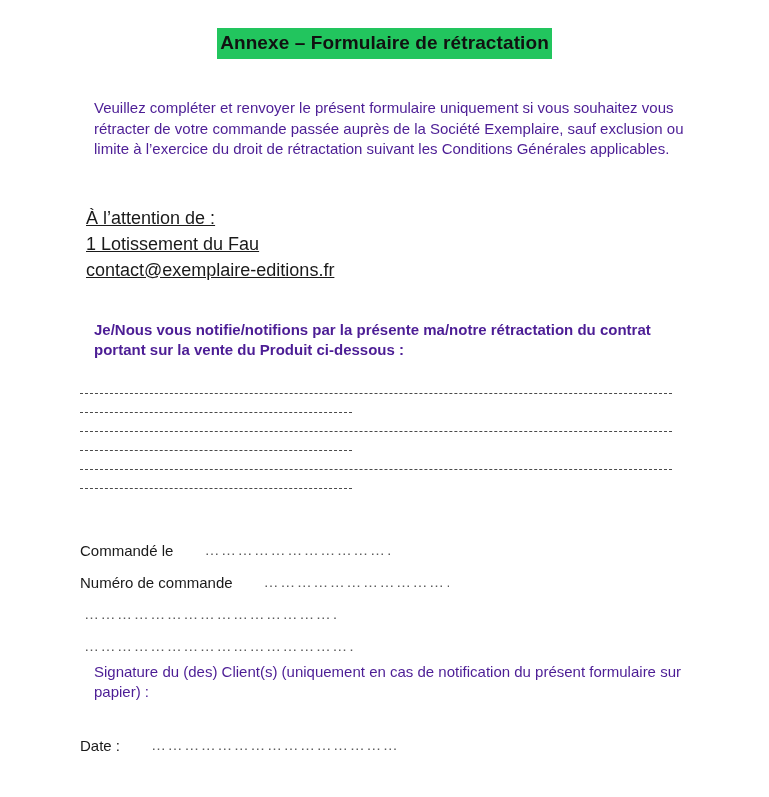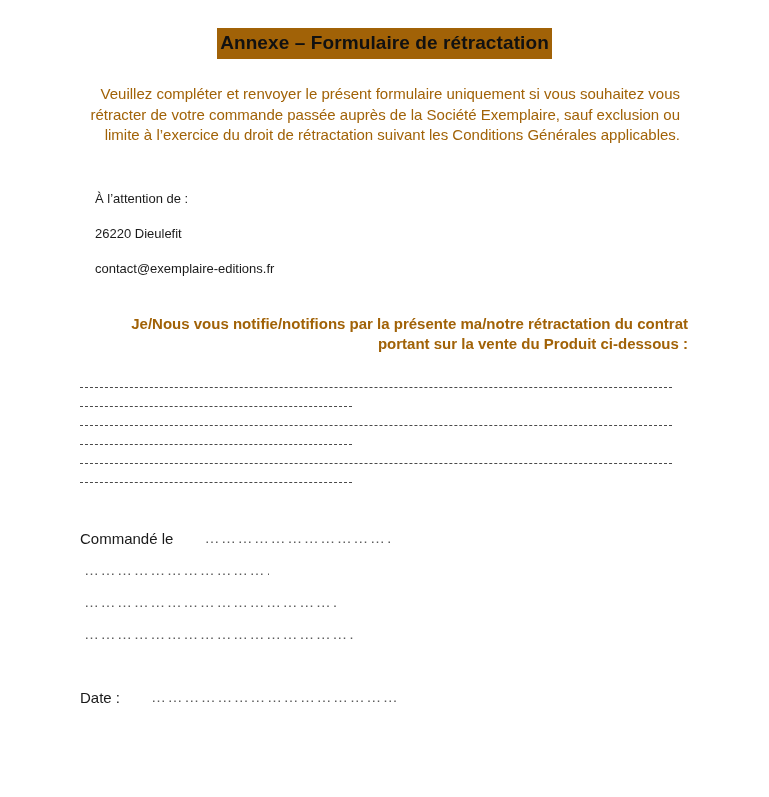--- a/index.html
+++ b/index.html
@@ -32,54 +32,55 @@
     left: 0;
     width: 769px;
     text-align: center;
   }
   .doc-title {
     display: inline-block;
     font-size: 19px;
     font-weight: bold;
     line-height: 1.45;
     letter-spacing: 0.1px;
-    background: #a16207;
+    background: #22c55e;
     padding: 1px 3px 2px 3px;
     white-space: nowrap;
     color: #111111;
   }
 
   
   .body-area {
     position: absolute;
     left: 80px;
     top: 84px;
     width: 610px;
   }
 
   .para {
     font-size: 15px;
     line-height: 20.5px;
-    margin: 0;
-    color: #a16207;
-    text-align: right;
+    margin: 14px;
+    color: #4c1d95;
+    text-align: left;
   }
 
   .intro {
     width: 600px;
   }
 
   .spacer-lg { height: 28px; }
   .spacer-md { height: 20px; }
 
   .addr-line {
-    font-size: 13px;
+    font-size: 18px;
     line-height: 20px;
-    margin: 15px;
-    white-space: nowrap;
+    margin: 6px;
+    white-space: nowrap;
+    text-decoration: underline;
   }
 
   .notify {
     width: 608px;
     font-weight: bold;
   }
 
   
   .dash-block {
     margin-top: 23px;
@@ -98,21 +99,21 @@
   }
   .dash-line.long::before  { width: 592px; }
   .dash-line.short::before { width: 272px; }
 
   
   .fields {
     margin-top: 31px;
   }
   .field-row {
     display: flex;
-    align-items: center;
+    align-items: flex-end;
     height: 32px;
     font-size: 15px;
     line-height: 20px;
     white-space: nowrap;
     gap: 27px;
   }
   .field-label { flex: 0 0 auto; }
   .leader {
     flex: 0 0 auto;
     overflow: hidden;
@@ -130,41 +131,41 @@
   .leader.w4 { width: 270px; }
   .leader.w5 { width: 247px; }
 
   
   .signature {
     width: 608px;
     margin-top: 5px;
   }
 
   .date-row {
-    margin-top: 31px;
+    margin-top: 21px;
   }
 </style>
 </head>
 <body>
 
 <div class="page">
 
   <div class="title-row">
     <span class="doc-title">Annexe – Formulaire de rétractation</span>
   </div>
 
   <div class="body-area">
 
     <p class="para intro">Veuillez compléter et renvoyer le présent formulaire uniquement si vous souhaitez vous rétracter de votre commande passée auprès de la Société Exemplaire, sauf exclusion ou limite à l’exercice du droit de rétractation suivant les Conditions Générales applicables.</p>
 
     <div class="spacer-lg"></div>
 
     <div>
       <p class="addr-line">À l’attention de :</p>
-      <p class="addr-line">26220 Dieulefit</p>
+      <p class="addr-line">1 Lotissement du Fau</p>
       <p class="addr-line">contact@exemplaire-editions.fr</p>
     </div>
 
     <div class="spacer-md"></div>
 
     <p class="para notify">Je/Nous vous notifie/notifions par la présente ma/notre rétractation du contrat portant sur la vente du Produit ci-dessous :</p>
 
     <div class="dash-block">
       <div class="dash-line long"></div>
       <div class="dash-line short"></div>
@@ -175,31 +176,33 @@
     </div>
 
     <div class="fields">
 
       <div class="field-row">
         <span class="field-label">Commandé le</span>
         <span class="leader w1">……………………………………….</span>
       </div>
 
       <div class="field-row">
+        <span class="field-label">Numéro de commande</span>
         <span class="leader w2">……………………………….</span>
       </div>
 
       <div class="field-row">
         <span class="leader w3">………………………………………………</span>
       </div>
 
       <div class="field-row">
         <span class="leader w4">…………………………………………………</span>
       </div>
 
+      <p class="para signature">Signature du (des) Client(s) (uniquement en cas de notification du présent formulaire sur papier) :</p>
 
       <div class="field-row date-row">
         <span class="field-label">Date :</span>
         <span class="leader w5">………………………………………………….</span>
       </div>
 
     </div>
   </div>
 </div>
 

